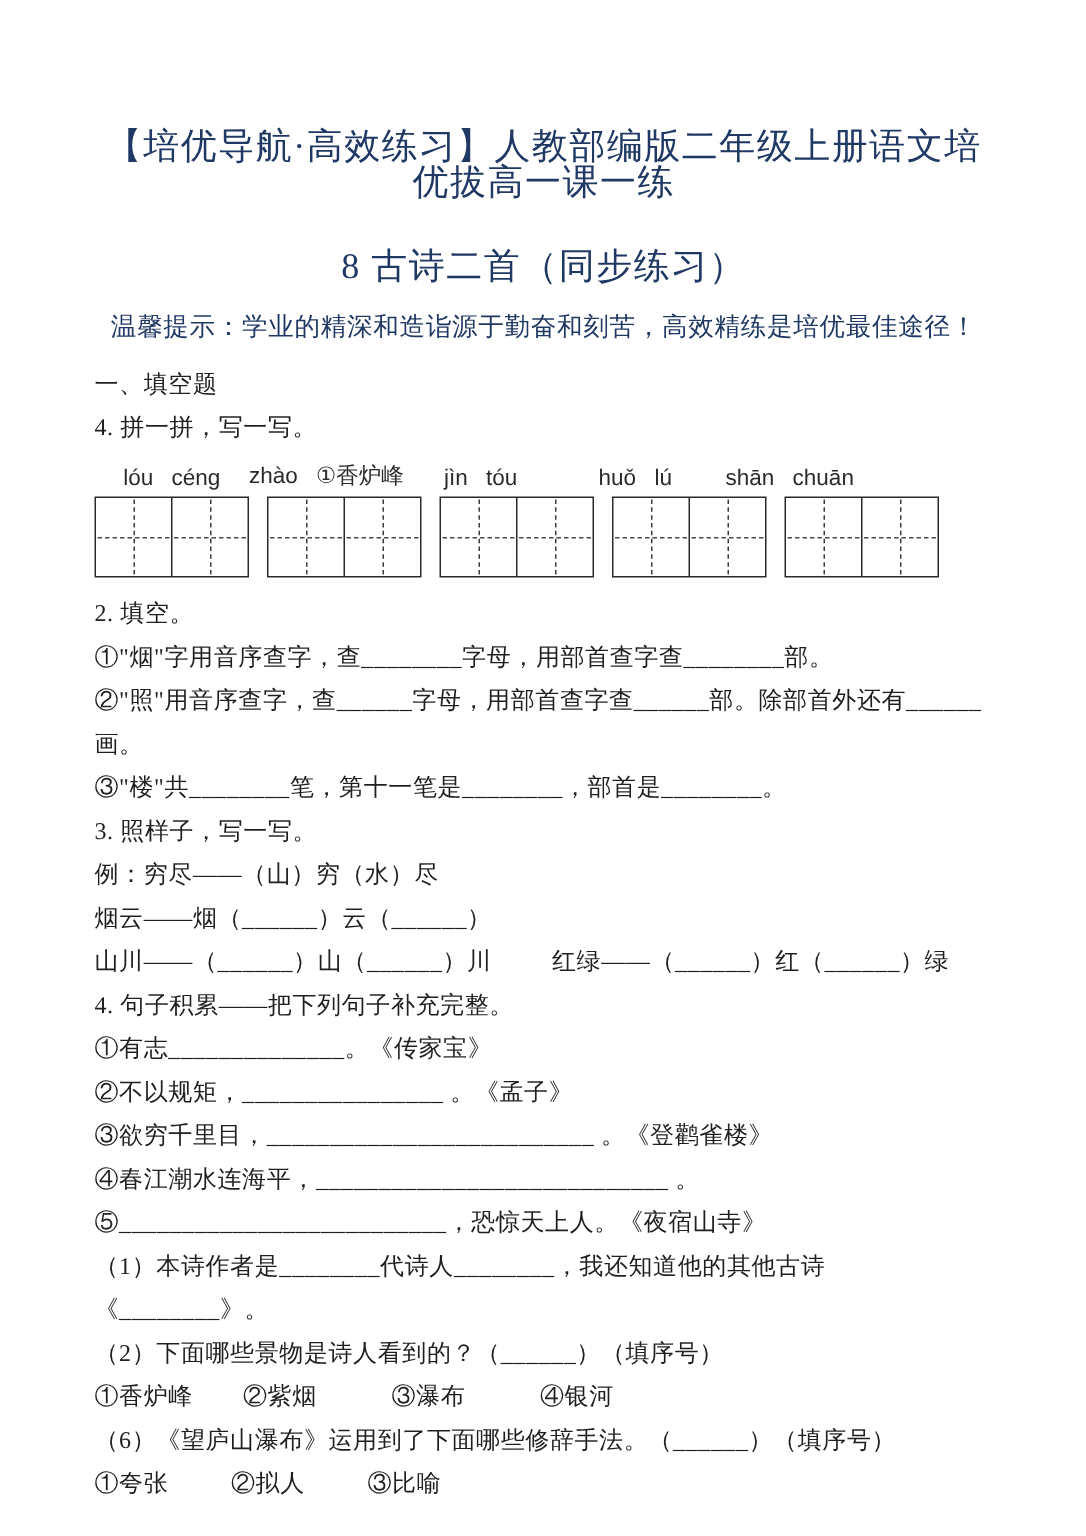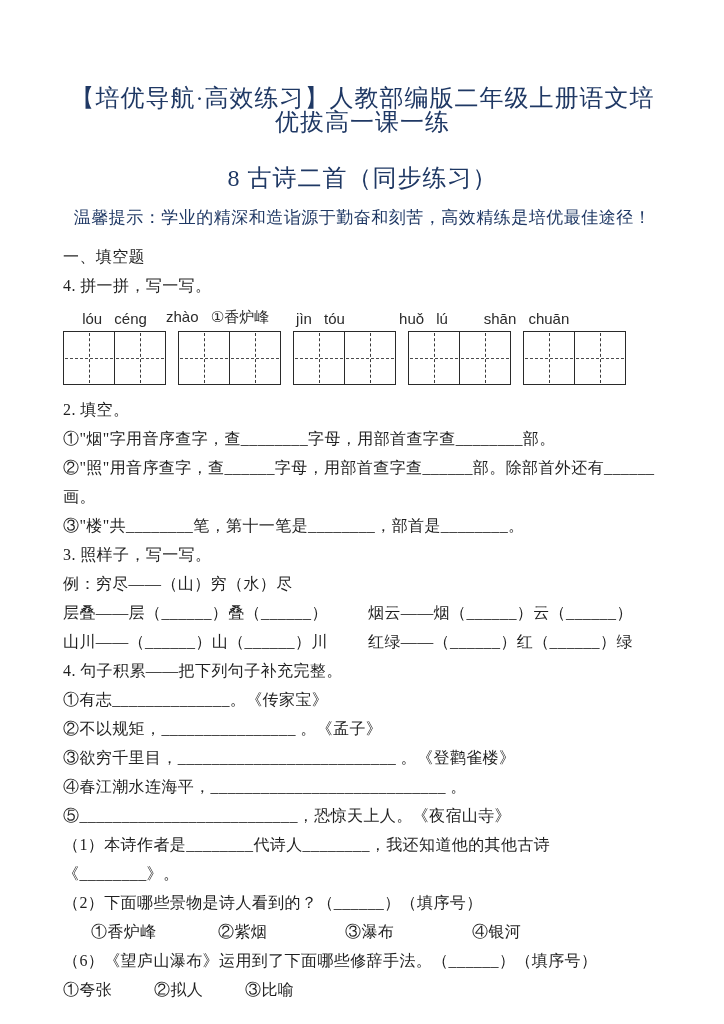--- a/index.html
+++ b/index.html
@@ -49,21 +49,21 @@
     border-left: 1.4px dashed #3a3a3a;
   }
 
   
   .cols { display: flex; }
   .cols .c-left { width: 305px; }
   .cols .c-right { flex: 1; }
 
   
   .opts { display: flex; }
-  .opts .o-w { width: 99px; margin-left: 28px; }
+  .opts .o-w { width: 99px; }
   .opts .o-n { width: 91px; }
   .opts span { white-space: nowrap; }
 </style>
 </head>
 <body>
 
 <div class="doc">
 
   <div class="title1">【培优导航·高效练习】人教部编版二年级上册语文培优拔高一课一练</div>
   <div class="title2">8 古诗二首（同步练习）</div>
@@ -103,21 +103,20 @@
   </div>
 
   <p class="line">2. 填空。</p>
   <p class="line">①"烟"字用音序查字，查________字母，用部首查字查________部。</p>
   <p class="line">②"照"用音序查字，查______字母，用部首查字查______部。除部首外还有______画。</p>
   <p class="line">③"楼"共________笔，第十一笔是________，部首是________。</p>
 
   <p class="line">3. 照样子，写一写。</p>
   <p class="line">例：穷尽——（山）穷（水）尽</p>
   <div class="cols line">
-    <span class="c-left">层叠——层（______）叠（______）</span>
     <span class="c-right">烟云——烟（______）云（______）</span>
   </div>
   <div class="cols line">
     <span class="c-left">山川——（______）山（______）川</span>
     <span class="c-right">红绿——（______）红（______）绿</span>
   </div>
 
   <p class="line">4. 句子积累——把下列句子补充完整。</p>
   <p class="line">①有志______________。《传家宝》</p>
   <p class="line">②不以规矩，________________ 。《孟子》</p>

